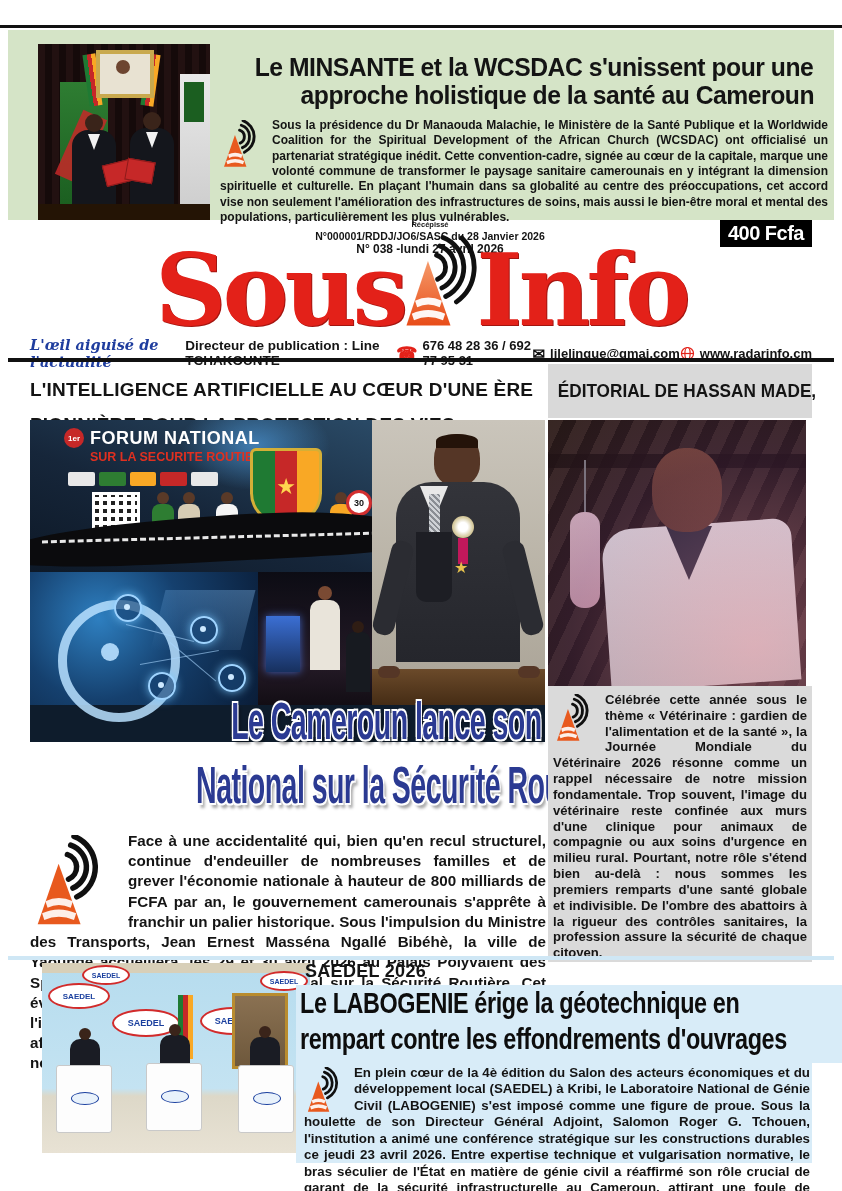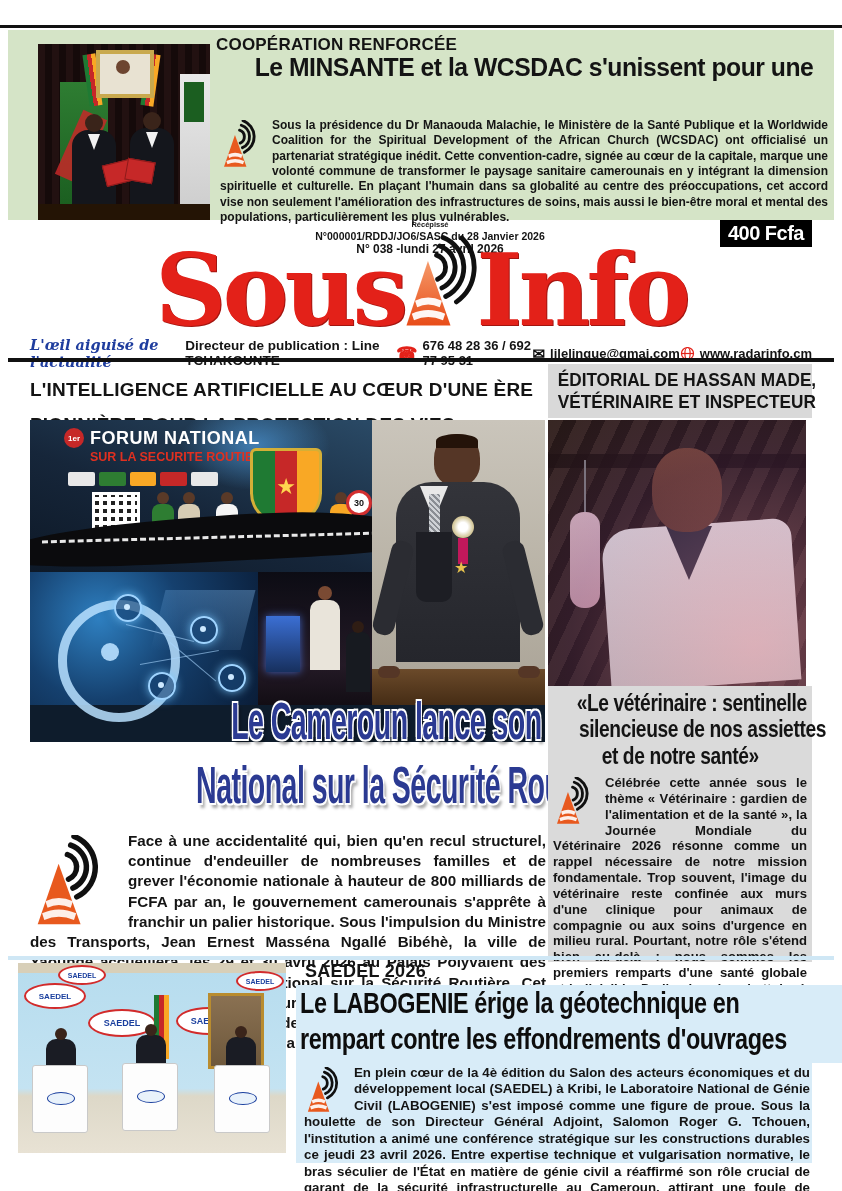--- a/index.html
+++ b/index.html
@@ -117,21 +117,21 @@
   .lead-body{left:30px;top:831px;width:516px;font-size:15.2px;font-weight:bold;text-align:justify;line-height:1.33;}
   .radar-drop{float:left;}
   
   .edit-box{left:548px;top:686px;width:264px;height:276px;background:#dadada;}
   .edit-headline{margin-top:4px;text-align:center;line-height:1.1;}
   .edit-headline .ln{white-space:nowrap;}
   .edit-headline .sq{display:inline-block;white-space:nowrap;font-size:24px;font-weight:bold;letter-spacing:-.5px;transform:scaleX(.8);transform-origin:center;}
   .edit-body{margin:6px 5px 0 5px;font-size:13.1px;font-weight:bold;text-align:justify;line-height:1.21;}
   
   .blue-rule{left:8px;top:956px;width:826px;height:4px;background:#cfe7f5;}
-  .saedel-photo{left:18px;top:963px;width:268px;height:190px;overflow:hidden;
+  .saedel-photo{left:42px;top:963px;width:268px;height:190px;overflow:hidden;
      background:linear-gradient(180deg,#b6dcee 0%,#c4e3f2 66%,#ddd8c8 70%,#e8e2d4 100%);}
   .sp-topband{position:absolute;left:0;top:0;width:100%;height:10px;background:#d8cfb8;}
   .sp-oval{position:absolute;border:2px solid #d22b2b;border-radius:50%;background:#fff;
      display:flex;align-items:center;justify-content:center;color:#1a3f9e;font-weight:bold;}
   .sp-flag{position:absolute;left:136px;top:32px;width:15px;height:64px;background:linear-gradient(90deg,#1f7a33 0 33%,#c62828 33% 66%,#f9a825 66% 100%);}
   .sp-portrait{position:absolute;left:190px;top:30px;width:50px;height:70px;border:3px solid #b98c2f;background:linear-gradient(180deg,#8a7152,#6e583c);}
   .sp-podium{position:absolute;width:54px;height:66px;background:#fdfdfd;border:1px solid #c9c9c9;border-radius:3px;}
   .sp-podium i{position:absolute;left:14px;top:26px;width:26px;height:11px;border:1px solid #1a3f9e;border-radius:50%;background:#e9f2fb;}
   .sp-figure{position:absolute;width:30px;height:34px;background:#1a1c24;border-radius:10px 10px 0 0;}
   .sp-figure::before{content:"";position:absolute;left:9px;top:-11px;width:12px;height:12px;border-radius:50%;background:#3a241a;}
@@ -154,23 +154,23 @@
     <div class="ps-banner2"></div>
     <div class="ps-flag" style="left:48px;top:10px;transform:rotate(-8deg);"></div>
     <div class="ps-flag" style="left:106px;top:10px;transform:rotate(8deg);"></div>
     <div class="ps-portrait"></div>
     <div class="ps-man" style="left:34px;top:86px;"></div>
     <div class="ps-man" style="left:92px;top:84px;"></div>
     <div class="ps-folder" style="left:66px;top:118px;transform:rotate(-14deg);"></div>
     <div class="ps-folder" style="left:88px;top:116px;transform:rotate(10deg);"></div>
     <div class="ps-desk"></div>
   </div>
-  <div class="abs gb-kicker">COOPÉRATION RENFORCÉE</div>
   <div class="abs gb-headline">
     <div class="ln"><span class="sq">Le MINSANTE et la WCSDAC s'unissent pour une</span></div>
+    <div class="ln"><span class="sq">approche holistique de la santé au Cameroun</span></div>
   </div>
   <div class="abs gb-body">
     <svg class="radar-drop" width="46" height="49" viewBox="0 0 160 170" style="margin:2px 6px 0 0;">
       <g stroke="#101010" stroke-width="10" fill="none" stroke-linecap="round">
         <path d="M68 35 A24 24 0 0 1 70 80"></path>
           <path d="M74 18 A42 42 0 0 1 78 96"></path>
           <path d="M80 2 A60 60 0 0 1 85 112"></path>
       </g>
       <polygon points="52,52 14,162 92,162" fill="#e8591e"></polygon>
       <path d="M28 120 Q52 108 78 120 L74 132 Q52 122 32 132 Z" fill="#fff" opacity=".9"></path>
@@ -232,21 +232,20 @@
   </span>
 </div>
 <div class="abs thick-rule"></div>
 
 <div class="abs lead-kicker">
   <div class="ln">L'INTELLIGENCE ARTIFICIELLE AU CŒUR D'UNE ÈRE</div>
   <div class="ln">PIONNIÈRE POUR LA PROTECTION DES VIES</div>
 </div>
 <div class="abs edit-kicker">
   <div class="ln"><span class="sq">ÉDITORIAL DE HASSAN MADE,</span></div>
-  <div class="ln"><span class="sq">VÉTÉRINAIRE ET INSPECTEUR</span></div>
 </div>
 
 <div class="abs collage">
   <div class="poster">
     <div class="poster-glow"></div>
     <div class="poster-badge">1er</div>
     <div class="poster-title">FORUM NATIONAL</div>
     <div class="poster-sub">SUR LA SECURITE ROUTIERE</div>
     <div class="poster-logos">
         <i></i>
@@ -324,25 +323,20 @@
         <path d="M80 2 A60 60 0 0 1 85 112"></path>
     </g>
     <polygon points="52,52 14,162 92,162" fill="#e8591e"></polygon>
     <path d="M28 120 Q52 108 78 120 L74 132 Q52 122 32 132 Z" fill="#fff" opacity=".9"></path>
     <path d="M22 142 Q52 128 84 142 L80 154 Q52 142 26 154 Z" fill="#fff" opacity=".9"></path>
   </svg>
   <span>Face à une accidentalité qui, bien qu'en recul structurel, continue d'endeuiller de nombreuses familles et de grever l'économie nationale à hauteur de 800 milliards de FCFA par an, le gouvernement camerounais s'apprête à franchir un palier historique. Sous l'impulsion du Ministre des Transports, Jean Ernest Masséna Ngallé Bibéhè, la ville de Yaoundé accueillera, les 29 et 30 avril 2026 au Palais Polyvalent des Sports, le tout premier Forum National sur la Sécurité Routière. Cet événement inédit marque un tournant paradigmatique en plaçant l'intelligence artificielle au centre de la stratégie nationale de riposte, afin de transformer radicalement la surveillance et la prévention sur nos axes routiers.</span>
 </div>
 
 <div class="abs edit-box">
-  <div class="edit-headline">
-    <div class="ln"><span class="sq">«Le vétérinaire : sentinelle</span></div>
-    <div class="ln"><span class="sq">silencieuse de nos assiettes</span></div>
-    <div class="ln"><span class="sq">et de notre santé»</span></div>
-  </div>
   <div class="edit-body">
     <svg class="radar-drop" width="46" height="49" viewBox="0 0 160 170" style="margin:2px 6px 0 0;">
       <g stroke="#101010" stroke-width="10" fill="none" stroke-linecap="round">
         <path d="M68 35 A24 24 0 0 1 70 80"></path>
           <path d="M74 18 A42 42 0 0 1 78 96"></path>
           <path d="M80 2 A60 60 0 0 1 85 112"></path>
       </g>
       <polygon points="52,52 14,162 92,162" fill="#e8591e"></polygon>
       <path d="M28 120 Q52 108 78 120 L74 132 Q52 122 32 132 Z" fill="#fff" opacity=".9"></path>
       <path d="M22 142 Q52 128 84 142 L80 154 Q52 142 26 154 Z" fill="#fff" opacity=".9"></path>

